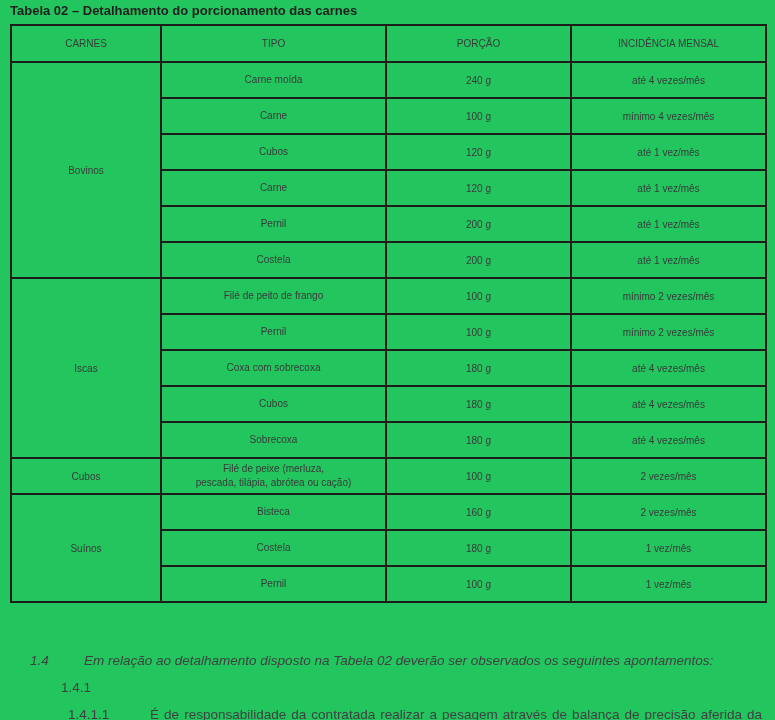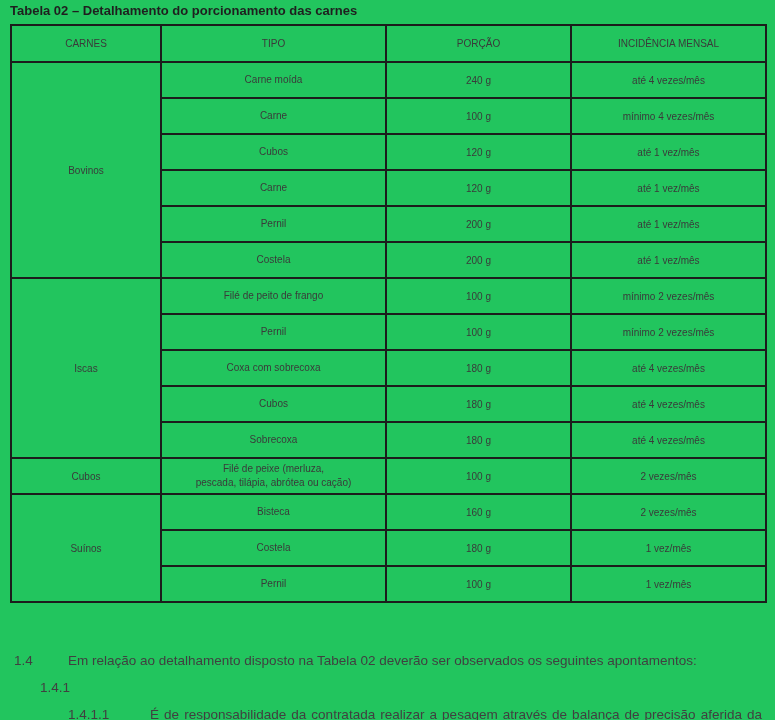--- a/index.html
+++ b/index.html
@@ -60,23 +60,23 @@
     display: flex;
     align-items: flex-start;
   }
   .note-num {
     flex: none;
   }
   .note-text {
     flex: 1;
     text-align: justify;
   }
-  .note.level-1 { padding-left: 14px; }
+  .note.level-1 { padding-left: 30px; font-style: italic; }
   .note.level-1 .note-num { width: 54px; }
-  .note.level-2 { padding-left: 40px; flex-direction: column; }
+  .note.level-2 { padding-left: 61px; flex-direction: column; }
   .note.level-2 .note-num { width: 83px; }
   .note.level-3 { padding-left: 68px; }
   .note.level-3 .note-num { width: 82px; }
 </style>
 </head>
 <body>
 
 <div class="page">
 
   <div class="doc-title">Tabela 02 – Detalhamento do porcionamento das carnes</div>

